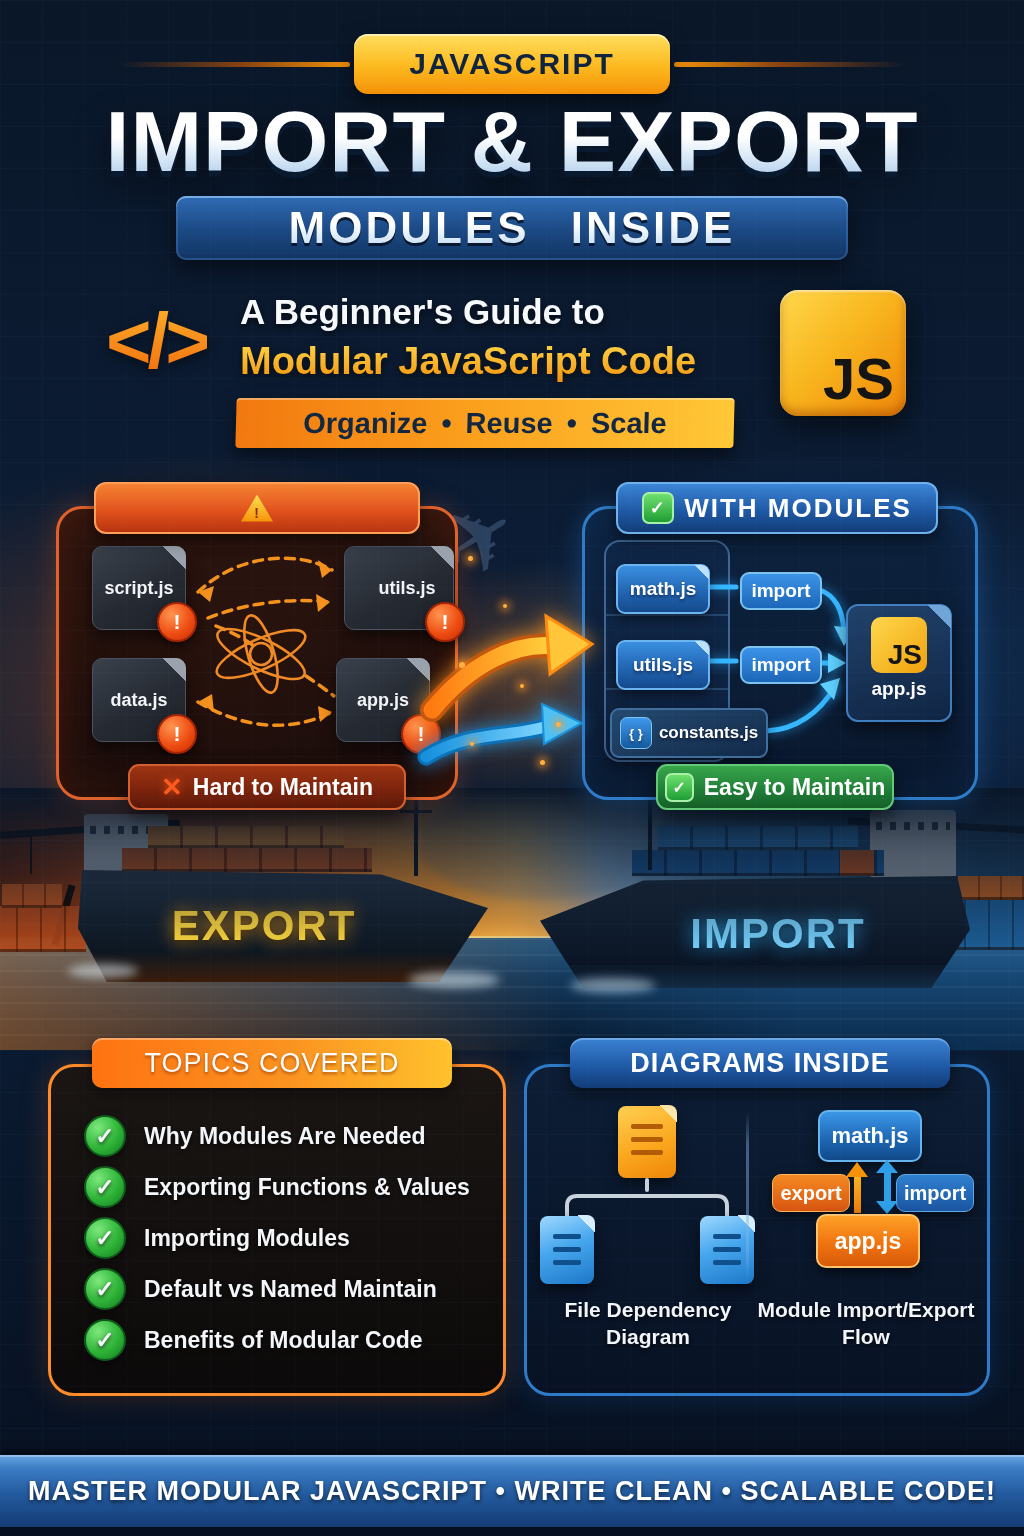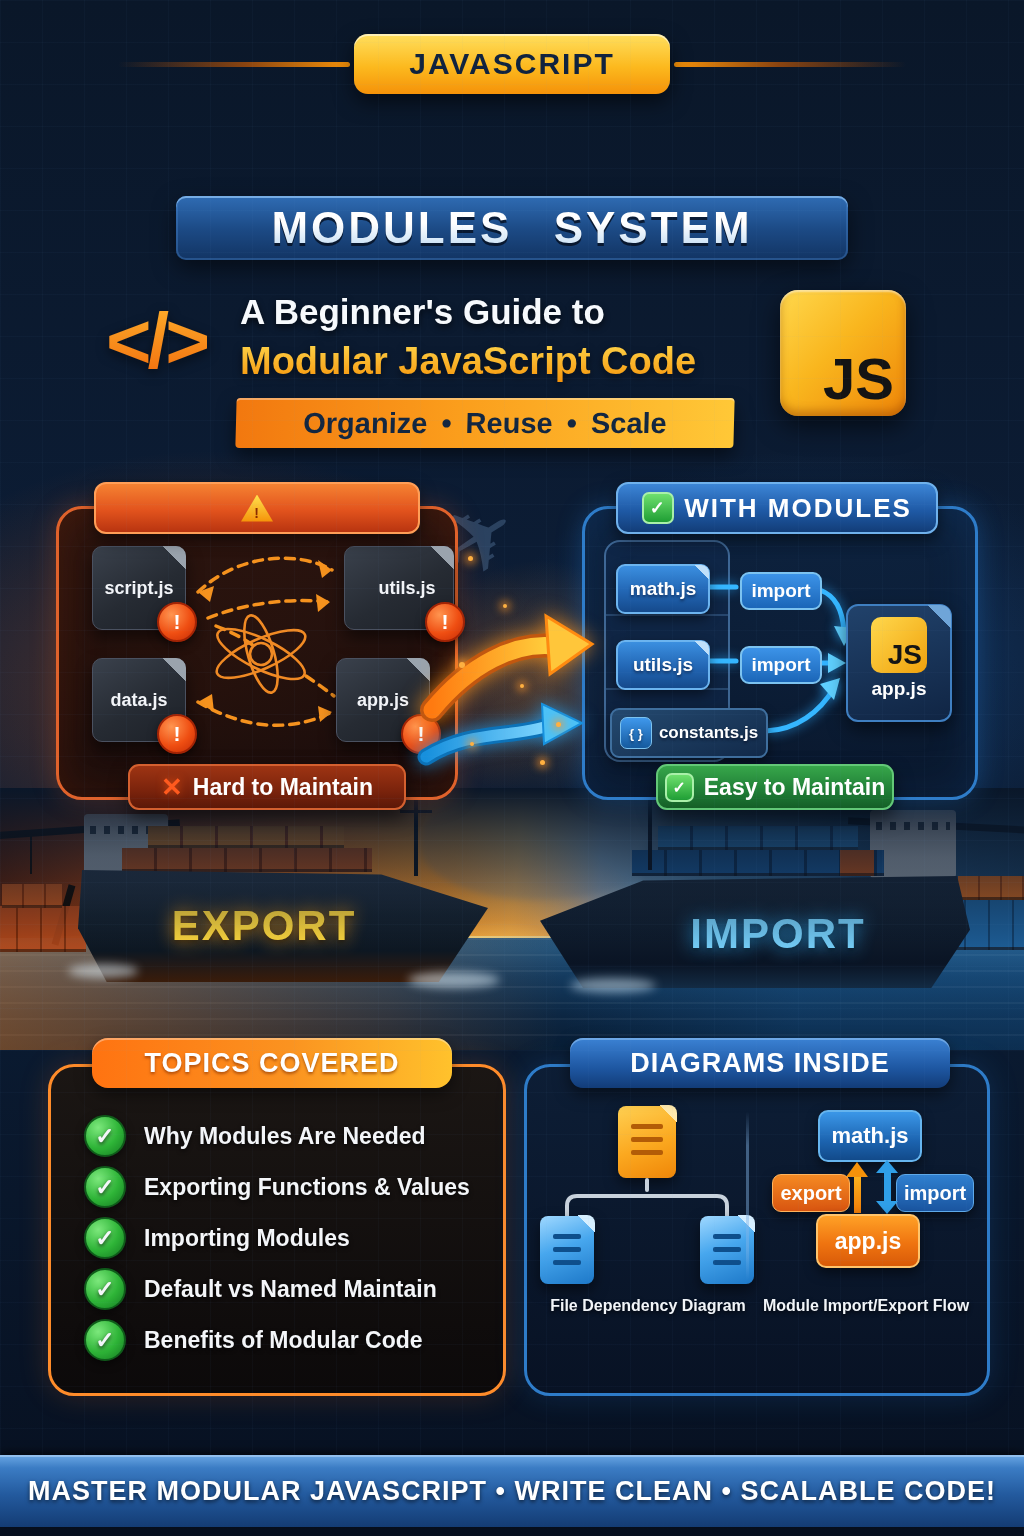--- a/index.html
+++ b/index.html
@@ -137,24 +137,24 @@
   .cont{position:absolute;box-shadow:inset 0 -3px 0 rgba(20,8,2,.55);}
   .sstr{position:absolute;background:linear-gradient(180deg,#eef2f6,#b9c3cd 70%,#97a2ad);border-radius:4px;}
   .sstr .win{position:absolute;left:6px;right:6px;top:12px;height:8px;
     background:repeating-linear-gradient(90deg,#3c4854 0 6px,transparent 6px 14px);}
   .mast{position:absolute;background:#0c141d;}
   .wake{position:absolute;background:rgba(230,245,255,.55);border-radius:50%;filter:blur(5px);}
 
   
   .tp{left:48px;top:1064px;width:452px;height:326px;border-radius:26px;border:3px solid #ff8c2a;
     background:linear-gradient(180deg,rgba(28,22,18,.94),rgba(12,9,9,.97));box-shadow:0 0 30px rgba(255,120,30,.18);z-index:2;}
-  .tph{left:92px;top:1038px;width:360px;height:50px;border-radius:16px;z-index:5;
+  .tph{left:92px;top:1038px;width:360px;height:50px;border-radius:10px;z-index:5;
     background:linear-gradient(90deg,#ff7311 0%,#fb9320 55%,#ffc22c 100%);
     box-shadow:inset 0 2px 0 rgba(255,255,255,.35),0 6px 16px rgba(0,0,0,.5);
-    color:#fff;font-size:27px;font-weight:bold;letter-spacing:1px;text-shadow:0 2px 3px rgba(120,40,0,.6);}
+    color:#fff;font-size:27px;font-weight:normal;letter-spacing:1px;text-shadow:0 2px 3px rgba(120,40,0,.6);}
   .topic{position:absolute;left:84px;width:400px;height:40px;display:flex;align-items:center;gap:18px;z-index:3;}
   .tick{width:38px;height:38px;border-radius:50%;flex:0 0 38px;
     background:radial-gradient(circle at 32% 28%,#7ce87c,#2eb437 55%,#157a22 100%);
     border:2px solid #0f5c1a;box-shadow:0 3px 8px rgba(0,0,0,.5);
     color:#fff;font-size:22px;font-weight:bold;display:flex;align-items:center;justify-content:center;}
   .topic span{font-size:23px;font-weight:bold;color:#f4f6f9;text-shadow:0 2px 4px rgba(0,0,0,.7);white-space:nowrap;}
   .dp{left:524px;top:1064px;width:460px;height:326px;border-radius:26px;border:3px solid #2e7cc9;
     background:linear-gradient(180deg,rgba(13,30,54,.94),rgba(8,18,36,.97));box-shadow:0 0 30px rgba(40,130,220,.2);z-index:2;}
   .dph{left:570px;top:1038px;width:380px;height:50px;border-radius:13px;z-index:5;
     background:linear-gradient(180deg,#3b82d4 0%,#1e57a2 60%,#123c78 100%);
@@ -162,21 +162,21 @@
     color:#fff;font-size:27px;font-weight:bold;letter-spacing:1px;}
   .doc{position:absolute;border-radius:8px;z-index:3;}
   .doc .dfold{position:absolute;top:-1px;right:-1px;width:18px;height:18px;border-radius:0 8px 0 6px;}
   .doc .ln{position:absolute;left:13px;height:5px;border-radius:2px;}
   .doc-o{background:linear-gradient(160deg,#ffd052 0%,#fba81f 55%,#ef8608 100%);box-shadow:0 6px 14px rgba(0,0,0,.5);}
   .doc-o .dfold{background:linear-gradient(225deg,#ffe9ad 49%,transparent 50%);}
   .doc-o .ln{background:#b35c07;width:32px;}
   .doc-b{background:linear-gradient(160deg,#9fd8ff 0%,#47a7ee 45%,#1d78c8 100%);box-shadow:0 6px 14px rgba(0,0,0,.5);}
   .doc-b .dfold{background:linear-gradient(225deg,#d6efff 49%,transparent 50%);}
   .doc-b .ln{background:#0e4f8c;width:28px;}
-  .caption{position:absolute;text-align:center;font-size:16px;font-weight:bold;line-height:1.3;color:#f2f5f9;z-index:3;
+  .caption{position:absolute;text-align:center;font-size:21px;font-weight:bold;line-height:1.3;color:#f2f5f9;z-index:3;
     text-shadow:0 2px 4px rgba(0,0,0,.7);}
   .vdiv{left:746px;top:1112px;width:3px;height:168px;z-index:3;
     background:linear-gradient(180deg,transparent,rgba(130,180,230,.45) 20%,rgba(130,180,230,.45) 80%,transparent);}
   .fbox{position:absolute;border-radius:10px;display:flex;align-items:center;justify-content:center;
     color:#fff;font-weight:bold;z-index:3;box-shadow:0 5px 12px rgba(0,0,0,.5);}
   .f-math{left:818px;top:1110px;width:100px;height:48px;font-size:22px;
     background:linear-gradient(180deg,#3b97e8 0%,#1c64b0 60%,#124a8a 100%);border:2px solid #66b5ef;}
   .f-app{left:816px;top:1214px;width:100px;height:50px;font-size:23px;
     background:linear-gradient(180deg,#ffa126 0%,#ef7410 55%,#d85a08 100%);border:2px solid #ffc46b;}
   .f-exp{left:772px;top:1174px;width:76px;height:36px;font-size:20px;border-radius:9px;
@@ -259,22 +259,23 @@
         <div class="ship-label" style="left:118px;top:34px;width:240px;color:#74cdf7;text-shadow:0 0 18px rgba(50,170,240,.95),0 2px 4px rgba(0,0,0,.6);">IMPORT</div>
       </div>
       <div class="wake" style="left:30px;top:160px;width:86px;height:15px;background:rgba(215,240,255,.5);"></div>
     </div>
     <div class="topfade"></div>
   </div>
 
   <div class="abs hline l"></div>
   <div class="abs hline r"></div>
   <div class="abs kicker flexc">JAVASCRIPT</div>
+  <div class="abs big-title">IMPORT &amp; EXPORT</div>
   <div class="abs modsys flexc">
-    <span>MODULES SYSTEM</span>
+    <span>MODULES INSIDE</span>
   </div>
 
   <div class="abs code-icon">&lt;/&gt;</div>
   <div class="abs guide">
     <div class="l1">A Beginner's Guide to</div>
     <div class="l2">Modular JavaScript Code</div>
   </div>
   <div class="abs jslogo">
     <b>JS</b>
   </div>

